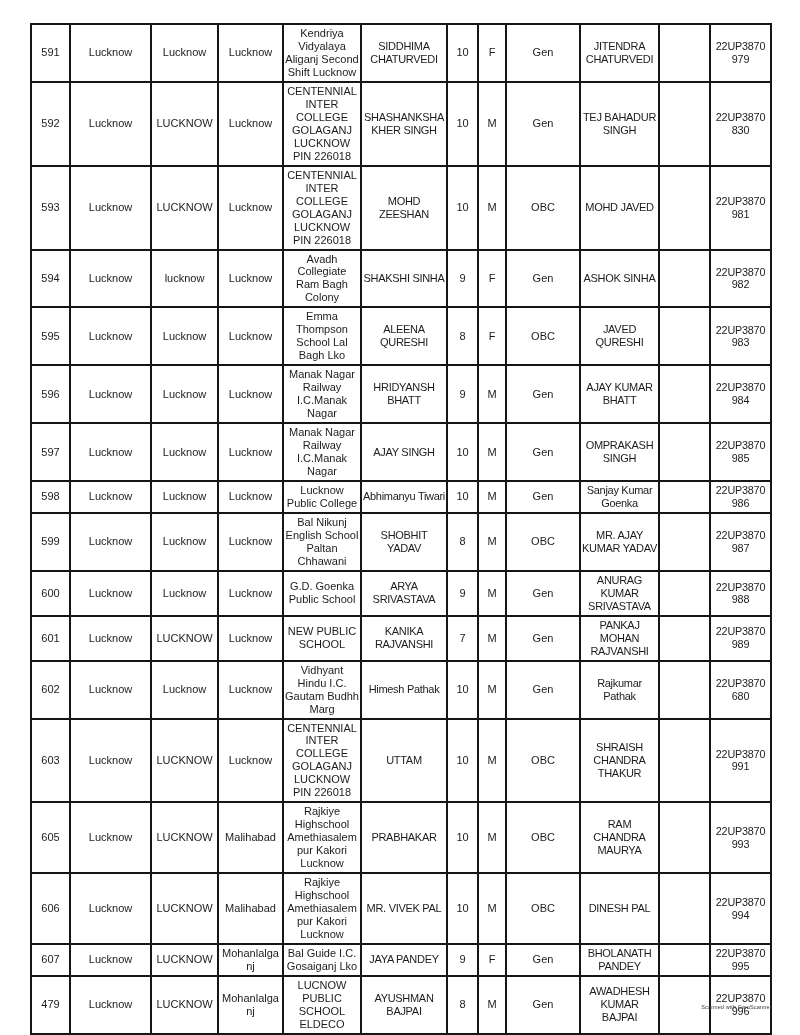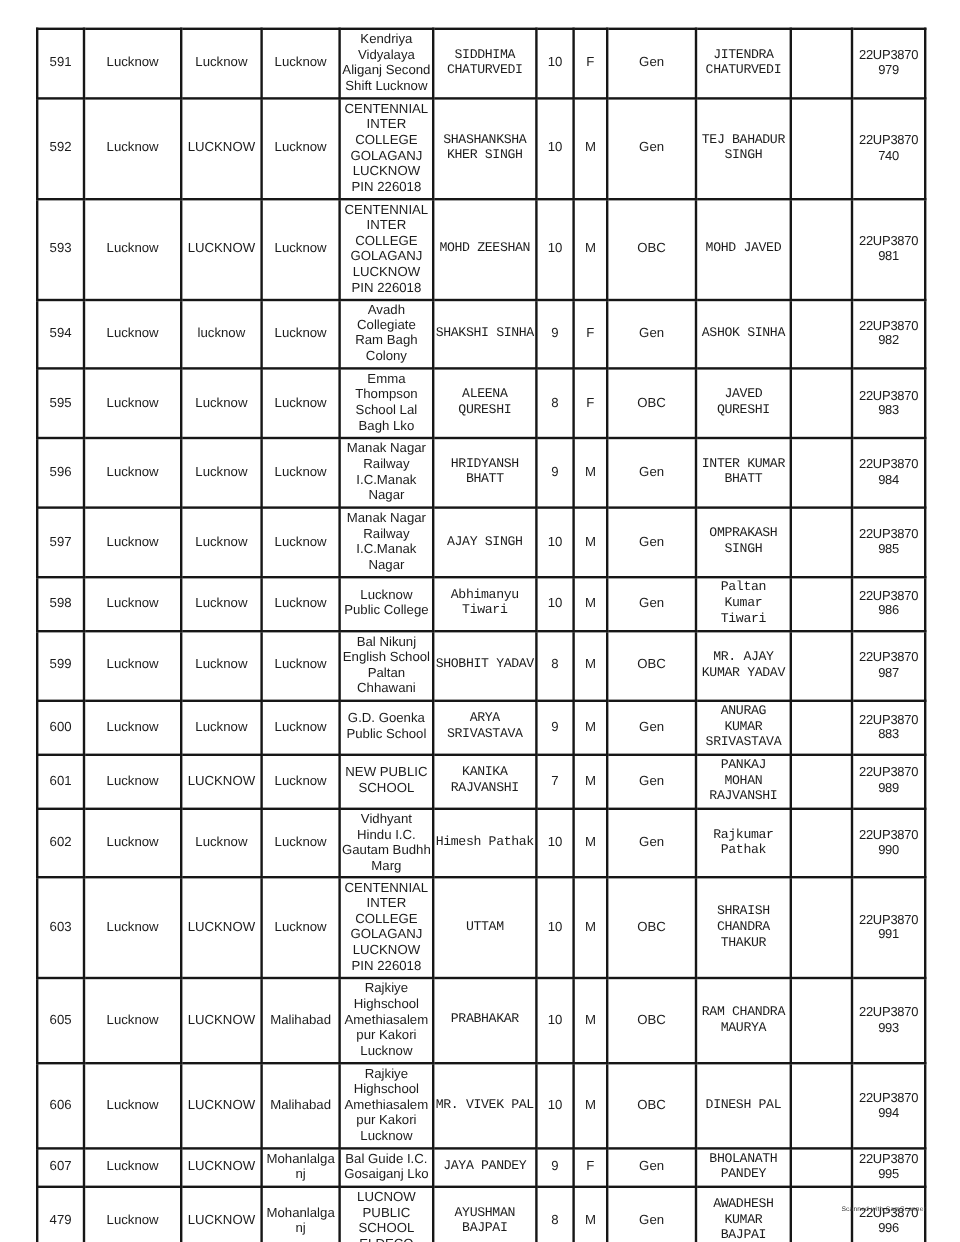--- a/index.html
+++ b/index.html
@@ -44,21 +44,21 @@
   col.c-block{width:65px;}
   col.c-school{width:78px;}
   col.c-student_name{width:86px;}
   col.c-class{width:31px;}
   col.c-gender{width:28px;}
   col.c-category{width:74px;}
   col.c-father_name{width:79px;}
   col.c-blank{width:51px;}
   col.c-registration_no{width:61px;}
 
-  td.col-student_name, td.col-father_name{letter-spacing:-0.3px;font-family:Liberation Mono, monospace;}
+  td.col-student_name, td.col-father_name{letter-spacing:-0.3px;}
   td.col-school{font-size:11px;}
   td.col-registration_no{font-size:10.8px; letter-spacing:-0.2px;}
 
   .scan-footer{
     position:absolute;
     right:28px;
     top:1004px;
     font-size:9px;
     color:#3a3a3a;
     transform:scale(0.62);
@@ -106,21 +106,21 @@
           <td class="col-district">Lucknow</td>
           <td class="col-district_alt">LUCKNOW</td>
           <td class="col-block">Lucknow</td>
           <td class="col-school">CENTENNIAL INTER COLLEGE GOLAGANJ LUCKNOW PIN 226018</td>
           <td class="col-student_name">SHASHANKSHA KHER SINGH</td>
           <td class="col-class">10</td>
           <td class="col-gender">M</td>
           <td class="col-category">Gen</td>
           <td class="col-father_name">TEJ BAHADUR SINGH</td>
           <td class="col-blank"></td>
-          <td class="col-registration_no">22UP3870 740</td>
+          <td class="col-registration_no">22UP3870 830</td>
         </tr>
         <tr>
           <td class="col-serial">593</td>
           <td class="col-district">Lucknow</td>
           <td class="col-district_alt">LUCKNOW</td>
           <td class="col-block">Lucknow</td>
           <td class="col-school">CENTENNIAL INTER COLLEGE GOLAGANJ LUCKNOW PIN 226018</td>
           <td class="col-student_name">MOHD ZEESHAN</td>
           <td class="col-class">10</td>
           <td class="col-gender">M</td>
@@ -160,21 +160,21 @@
         <tr>
           <td class="col-serial">596</td>
           <td class="col-district">Lucknow</td>
           <td class="col-district_alt">Lucknow</td>
           <td class="col-block">Lucknow</td>
           <td class="col-school">Manak Nagar Railway I.C.Manak Nagar</td>
           <td class="col-student_name">HRIDYANSH BHATT</td>
           <td class="col-class">9</td>
           <td class="col-gender">M</td>
           <td class="col-category">Gen</td>
-          <td class="col-father_name">INTER KUMAR BHATT</td>
+          <td class="col-father_name">AJAY KUMAR BHATT</td>
           <td class="col-blank"></td>
           <td class="col-registration_no">22UP3870 984</td>
         </tr>
         <tr>
           <td class="col-serial">597</td>
           <td class="col-district">Lucknow</td>
           <td class="col-district_alt">Lucknow</td>
           <td class="col-block">Lucknow</td>
           <td class="col-school">Manak Nagar Railway I.C.Manak Nagar</td>
           <td class="col-student_name">AJAY SINGH</td>
@@ -188,21 +188,21 @@
         <tr>
           <td class="col-serial">598</td>
           <td class="col-district">Lucknow</td>
           <td class="col-district_alt">Lucknow</td>
           <td class="col-block">Lucknow</td>
           <td class="col-school">Lucknow Public College</td>
           <td class="col-student_name">Abhimanyu Tiwari</td>
           <td class="col-class">10</td>
           <td class="col-gender">M</td>
           <td class="col-category">Gen</td>
-          <td class="col-father_name">Paltan Kumar Tiwari</td>
+          <td class="col-father_name">Sanjay Kumar Goenka</td>
           <td class="col-blank"></td>
           <td class="col-registration_no">22UP3870 986</td>
         </tr>
         <tr>
           <td class="col-serial">599</td>
           <td class="col-district">Lucknow</td>
           <td class="col-district_alt">Lucknow</td>
           <td class="col-block">Lucknow</td>
           <td class="col-school">Bal Nikunj English School Paltan Chhawani</td>
           <td class="col-student_name">SHOBHIT YADAV</td>
@@ -218,21 +218,21 @@
           <td class="col-district">Lucknow</td>
           <td class="col-district_alt">Lucknow</td>
           <td class="col-block">Lucknow</td>
           <td class="col-school">G.D. Goenka Public School</td>
           <td class="col-student_name">ARYA SRIVASTAVA</td>
           <td class="col-class">9</td>
           <td class="col-gender">M</td>
           <td class="col-category">Gen</td>
           <td class="col-father_name">ANURAG KUMAR SRIVASTAVA</td>
           <td class="col-blank"></td>
-          <td class="col-registration_no">22UP3870 883</td>
+          <td class="col-registration_no">22UP3870 988</td>
         </tr>
         <tr>
           <td class="col-serial">601</td>
           <td class="col-district">Lucknow</td>
           <td class="col-district_alt">LUCKNOW</td>
           <td class="col-block">Lucknow</td>
           <td class="col-school">NEW PUBLIC SCHOOL</td>
           <td class="col-student_name">KANIKA RAJVANSHI</td>
           <td class="col-class">7</td>
           <td class="col-gender">M</td>
@@ -246,21 +246,21 @@
           <td class="col-district">Lucknow</td>
           <td class="col-district_alt">Lucknow</td>
           <td class="col-block">Lucknow</td>
           <td class="col-school">Vidhyant Hindu I.C. Gautam Budhh Marg</td>
           <td class="col-student_name">Himesh Pathak</td>
           <td class="col-class">10</td>
           <td class="col-gender">M</td>
           <td class="col-category">Gen</td>
           <td class="col-father_name">Rajkumar Pathak</td>
           <td class="col-blank"></td>
-          <td class="col-registration_no">22UP3870 990</td>
+          <td class="col-registration_no">22UP3870 680</td>
         </tr>
         <tr>
           <td class="col-serial">603</td>
           <td class="col-district">Lucknow</td>
           <td class="col-district_alt">LUCKNOW</td>
           <td class="col-block">Lucknow</td>
           <td class="col-school">CENTENNIAL INTER COLLEGE GOLAGANJ LUCKNOW PIN 226018</td>
           <td class="col-student_name">UTTAM</td>
           <td class="col-class">10</td>
           <td class="col-gender">M</td>

